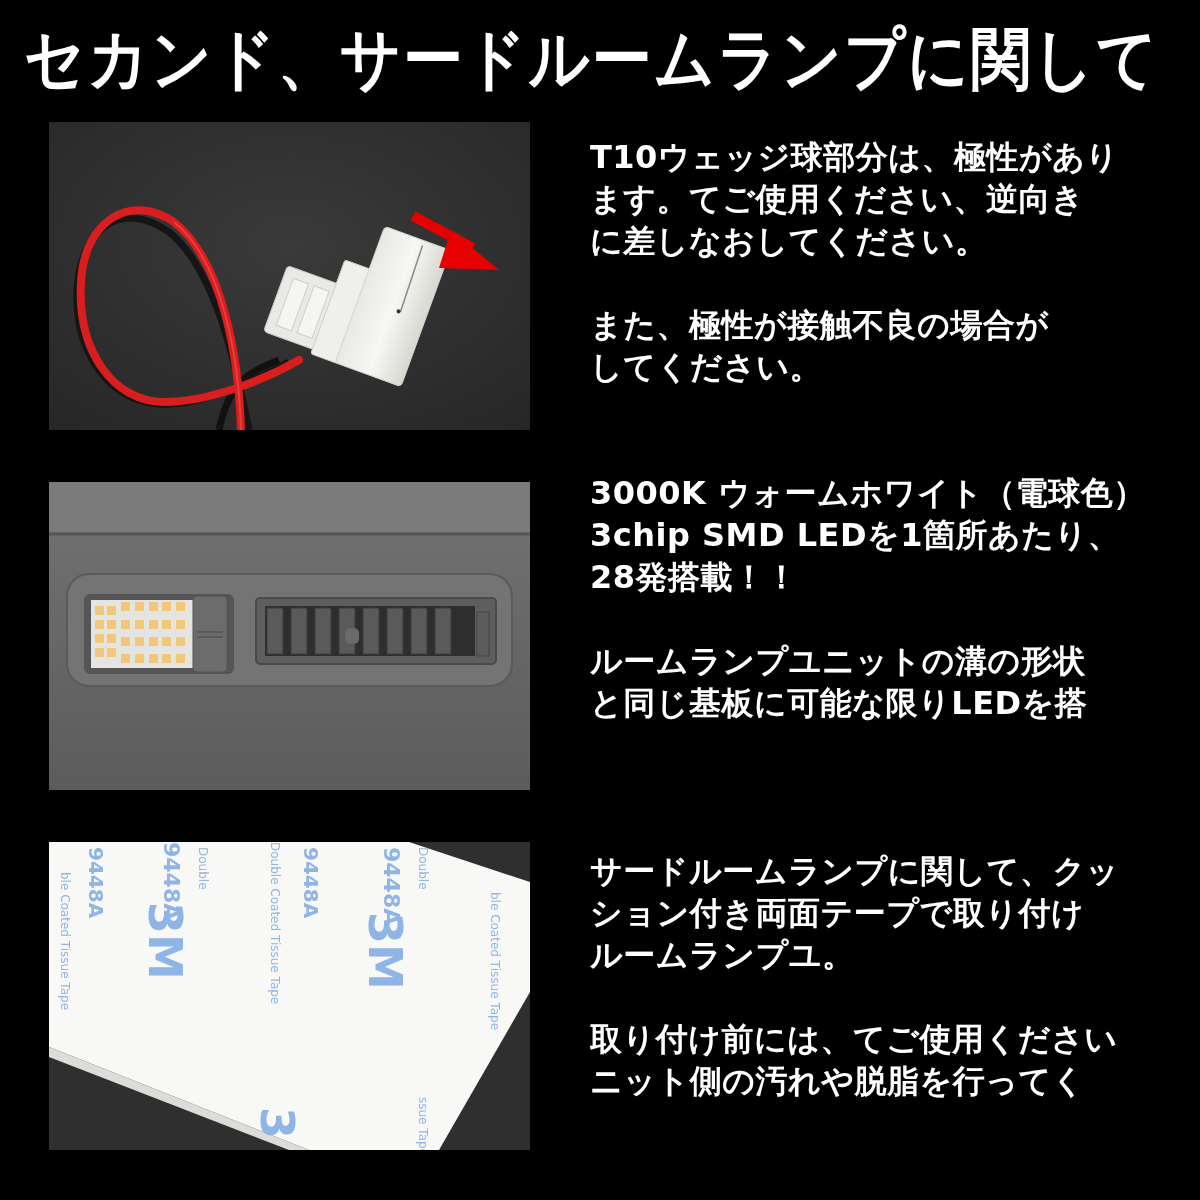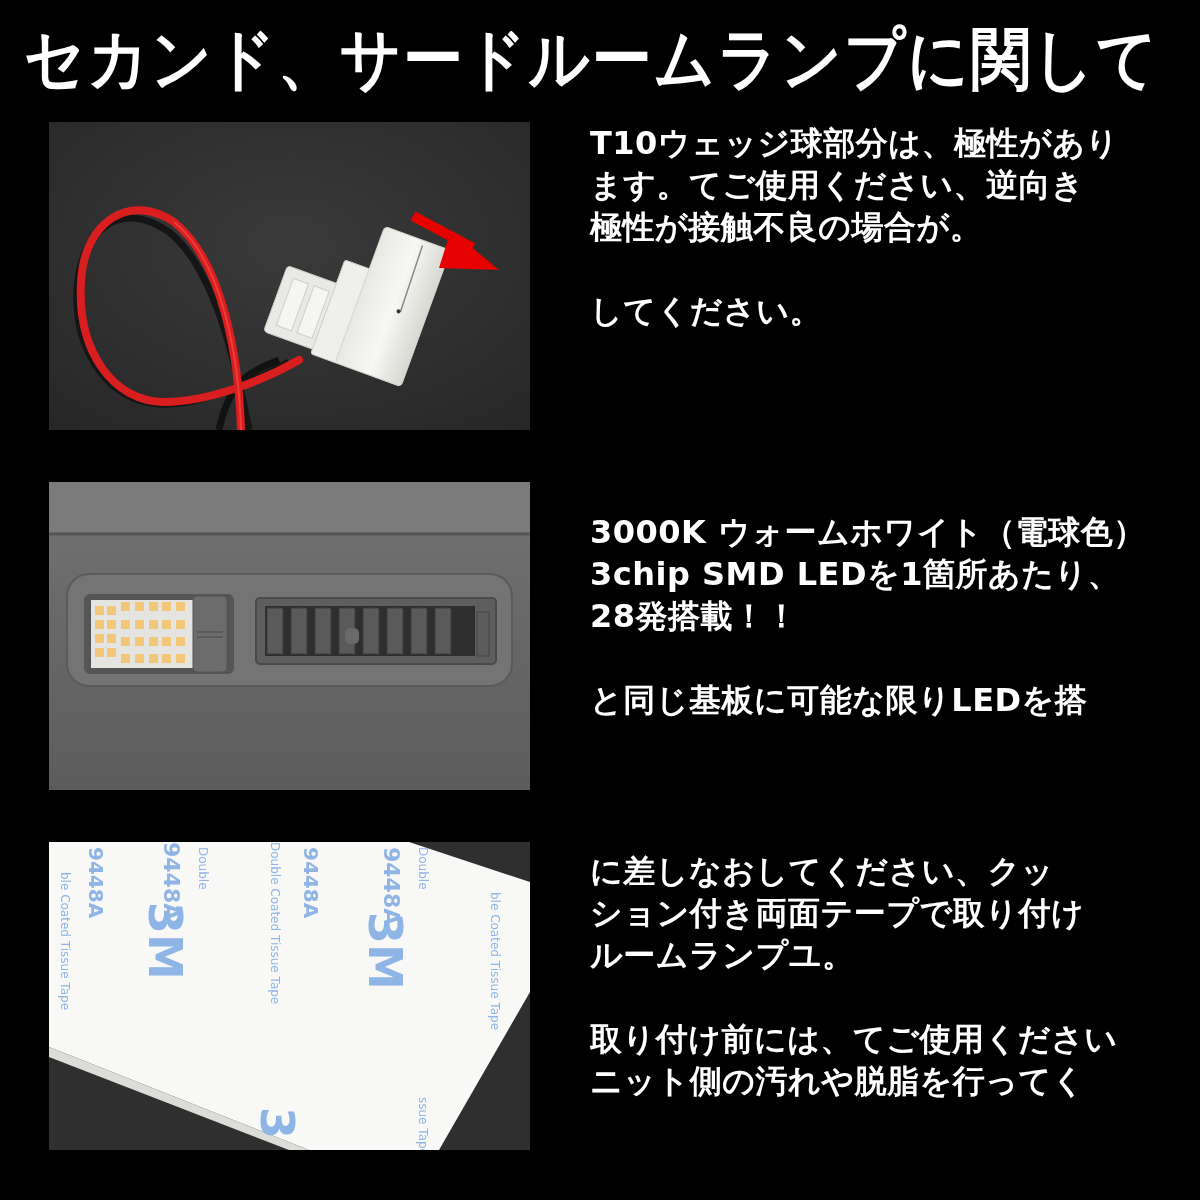--- a/index.html
+++ b/index.html
@@ -22,22 +22,22 @@
     #photo3 { top: 842px; }
 
     .text-block {
       position: absolute; left: 590px; width: 600px;
       font-size: 32px; font-weight: bold; line-height: 42px; color: #fff;
       letter-spacing: 0.5px;
     }
     .text-block .line { display: block; white-space: nowrap; height: 42px; }
     .para2 { margin-top: 42px; }
 
-    #tb1 { top: 122px; }
-    #tb2 { top: 511px; }
+    #tb1 { top: 136px; }
+    #tb2 { top: 472px; }
     #tb3 { top: 850px; }
   </style>
 </head>
 <body>
 
 <div class="title">セカンド、サードルームランプに関して</div>
 
 <div class="photo" id="photo1">
   <svg viewBox="0 0 481 308" xmlns="http://www.w3.org/2000/svg">
     <defs>
@@ -73,23 +73,24 @@
       <line x1="364" y1="94" x2="424" y2="126" stroke="#e60000" stroke-width="10"></line>
       <polygon points="402,108 450,148 390,146" fill="#e60000"></polygon>
     </g>
   </svg>
 </div>
 
 <div class="text-block" id="tb1">
   <div>
     <span class="line">T10ウェッジ球部分は、極性があり</span>
     <span class="line">ます。てご使用ください、逆向き</span>
-    <span class="line">極性が接触不良の場合が。</span>
+    <span class="line">に差しなおしてください。</span>
   </div>
   <div class="para2">
+    <span class="line">また、極性が接触不良の場合が</span>
     <span class="line">してください。</span>
   </div>
 </div>
 
 <div class="photo" id="photo2">
   <svg viewBox="0 0 481 308" xmlns="http://www.w3.org/2000/svg">
     <defs>
       <linearGradient id="ceil" x1="0" y1="0" x2="0" y2="1">
         <stop offset="0" stop-color="#7a7a7a"></stop>
         <stop offset="0.2" stop-color="#6e6e6e"></stop>
@@ -159,20 +160,21 @@
   </svg>
 </div>
 
 <div class="text-block" id="tb2">
   <div>
     <span class="line">3000K ウォームホワイト（電球色）</span>
     <span class="line">3chip SMD LEDを1箇所あたり、</span>
     <span class="line">28発搭載！！</span>
   </div>
   <div class="para2">
+    <span class="line">ルームランプユニットの溝の形状</span>
     <span class="line">と同じ基板に可能な限りLEDを搭</span>
   </div>
 </div>
 
 <div class="photo" id="photo3">
   <svg viewBox="0 0 481 308" xmlns="http://www.w3.org/2000/svg">
     <rect width="481" height="308" fill="#2f2f2f"></rect>
     <polygon points="0,0 481,0 481,150 360,308 0,308" fill="#2f2f2f"></polygon>
 
     <polygon points="0,0 360,0 481,40 481,150 390,308 260,308 0,205" fill="#f8f8f6"></polygon>
@@ -192,21 +194,21 @@
       <text transform="translate(150 5) rotate(90)">Double</text>
       <text transform="translate(370 5) rotate(90)">Double</text>
       <text transform="translate(370 255) rotate(90)">ssue Tape</text>
     </g>
     <text transform="translate(212 265) rotate(90)" fill="#8fb4e6" font-family="DejaVu Sans, sans-serif" font-weight="bold" font-size="46">3</text>
   </svg>
 </div>
 
 <div class="text-block" id="tb3">
   <div>
-    <span class="line">に差しなおしてください、クッ</span>
+    <span class="line">サードルームランプに関して、クッ</span>
     <span class="line">ション付き両面テープで取り付け</span>
     <span class="line">ルームランプユ。</span>
   </div>
   <div class="para2">
     <span class="line">取り付け前には、てご使用ください</span>
     <span class="line">ニット側の汚れや脱脂を行ってく</span>
   </div>
 </div>
 
 </body></html>

